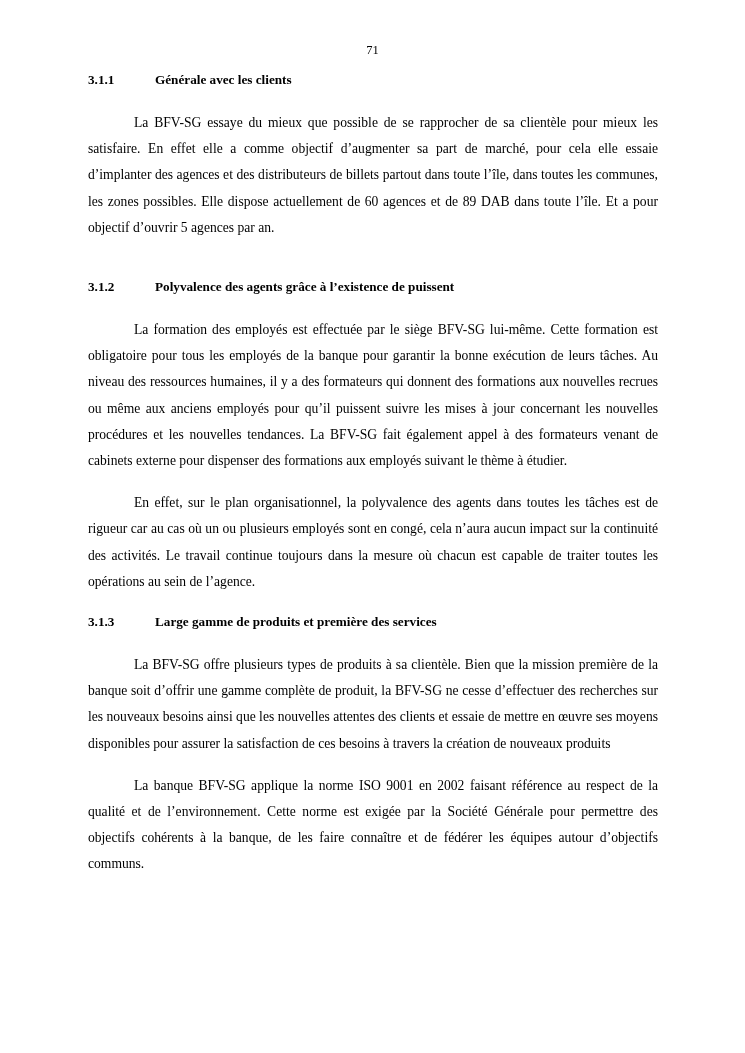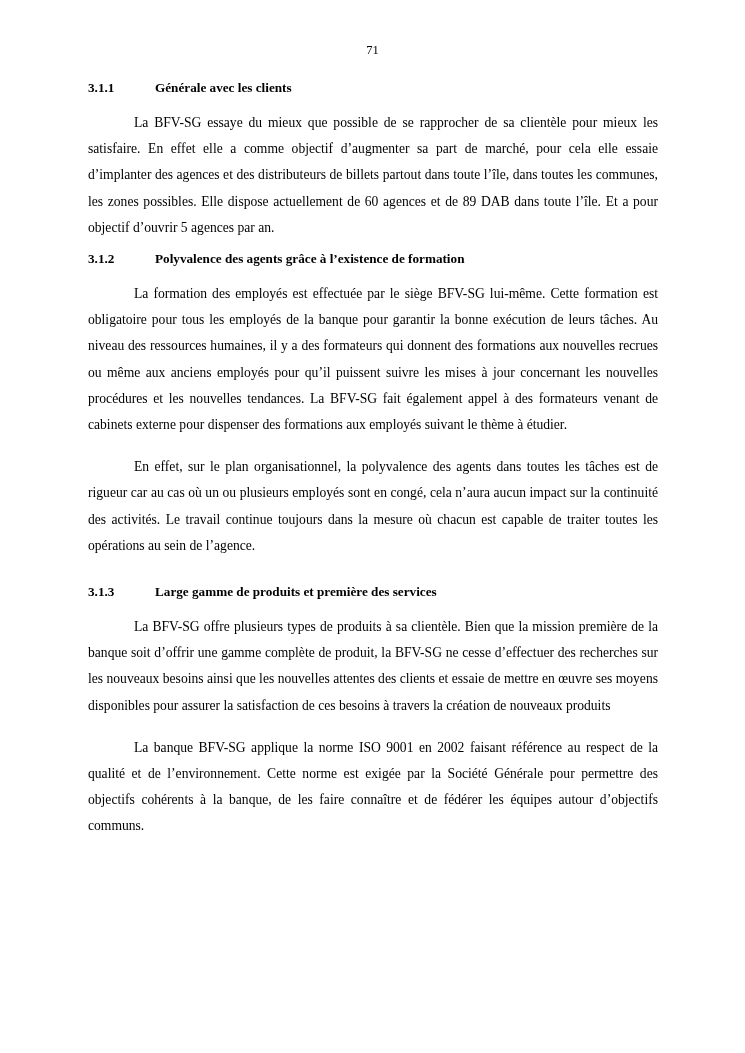--- a/index.html
+++ b/index.html
@@ -25,74 +25,74 @@
     position: absolute;
     top: 44px;
     left: 0;
     width: 745px;
     text-align: center;
     font-size: 12.5px;
     line-height: 1;
   }
   .content {
     position: absolute;
-    top: 80px;
+    top: 72px;
     left: 88px;
     width: 570px;
   }
   .heading {
     font-weight: bold;
     font-size: 13.2px;
     margin: 0 0 0 0;
     padding: 0;
     display: flex;
     align-items: baseline;
   }
   .heading .num {
     display: inline-block;
     width: 67px;
     flex: 0 0 67px;
   }
   .heading .txt {
     display: inline-block;
   }
   .h-1 { margin-top: 0px; }
-  .h-2 { margin-top: 10px; }
-  .h-3 { margin-top: 25px; }
+  .h-2 { margin-top: 38px; }
+  .h-3 { margin-top: 19px; }
 
   p.para {
     text-align: justify;
     text-justify: inter-word;
     font-size: 13.6px;
     line-height: 26.2px;
     margin: 13px 0 0 0;
     text-indent: 46px;
     hyphens: none;
   }
-  p.para.first { margin-top: 14px; }
+  p.para.first { margin-top: 22px; }
   p.tight { margin-top: 16px; }
 </style>
 </head>
 <body>
 
 <div class="page">
 
   <div class="page-number">71</div>
 
   <div class="content">
 
     <h2 class="heading h-1">
       <span class="num">3.1.1</span>
       <span class="txt">Générale avec les clients</span>
     </h2>
     <p class="para first">La BFV-SG essaye du mieux que possible de se rapprocher de sa clientèle pour mieux les satisfaire. En effet elle a comme objectif d’augmenter sa part de marché, pour cela elle essaie d’implanter des agences et des distributeurs de billets partout dans toute l’île, dans toutes les communes, les zones possibles. Elle dispose actuellement de 60 agences et de 89 DAB dans toute l’île. Et a pour objectif d’ouvrir 5 agences par an.</p>
 
     <h2 class="heading h-2">
       <span class="num">3.1.2</span>
-      <span class="txt">Polyvalence des agents grâce à l’existence de formation</span>
+      <span class="txt">Polyvalence des agents grâce à l’existence de puissent</span>
     </h2>
     <p class="para first">La formation des employés est effectuée par le siège BFV-SG lui-même. Cette formation est obligatoire pour tous les employés de la banque pour garantir la bonne exécution de leurs tâches. Au niveau des ressources humaines, il y a des formateurs qui donnent des formations aux nouvelles recrues ou même aux anciens employés pour qu’il puissent suivre les mises à jour concernant les nouvelles procédures et les nouvelles tendances. La BFV-SG fait également appel à des formateurs venant de cabinets externe pour dispenser des formations aux employés suivant le thème à étudier.</p>
     <p class="para tight">En effet, sur le plan organisationnel, la polyvalence des agents dans toutes les tâches est de rigueur car au cas où un ou plusieurs employés sont en congé, cela n’aura aucun impact sur la continuité des activités. Le travail continue toujours dans la mesure où chacun est capable de traiter toutes les opérations au sein de l’agence.</p>
 
     <h2 class="heading h-3">
       <span class="num">3.1.3</span>
       <span class="txt">Large gamme de produits et première des services</span>
     </h2>
     <p class="para first">La BFV-SG offre plusieurs types de produits à sa clientèle. Bien que la mission première de la banque soit d’offrir une gamme complète de produit, la BFV-SG ne cesse d’effectuer des recherches sur les nouveaux besoins ainsi que les nouvelles attentes des clients et essaie de mettre en œuvre ses moyens disponibles pour assurer la satisfaction de ces besoins à travers la création de nouveaux produits</p>
     <p class="para tight">La banque BFV-SG applique la norme ISO 9001 en 2002 faisant référence au respect de la qualité et de l’environnement. Cette norme est exigée par la Société Générale pour permettre des objectifs cohérents à la banque, de les faire connaître et de fédérer les équipes autour d’objectifs communs.</p>

